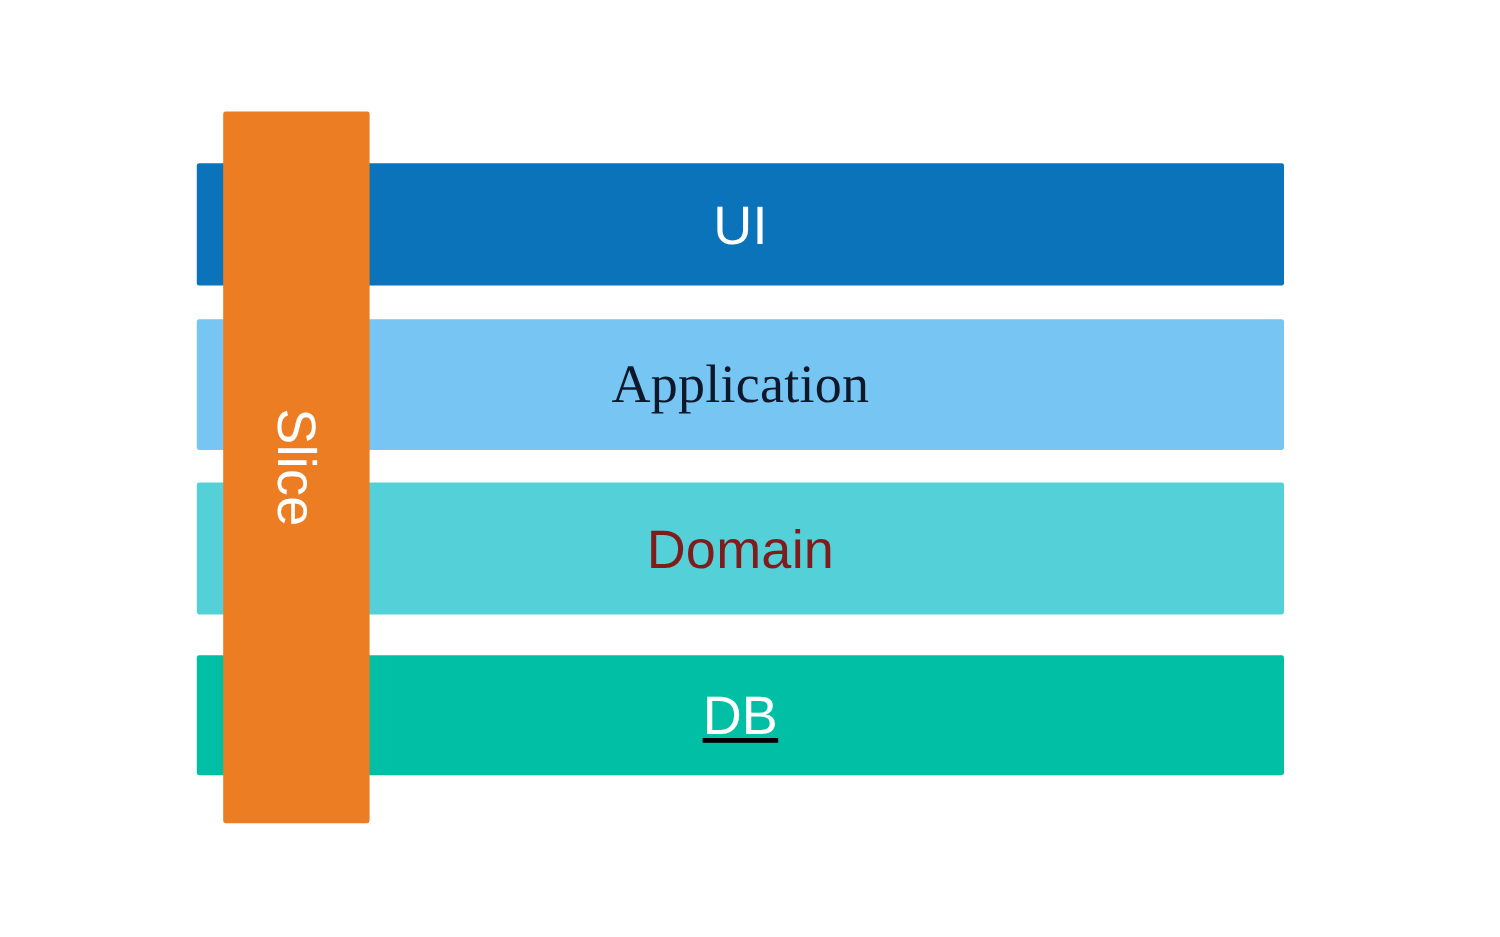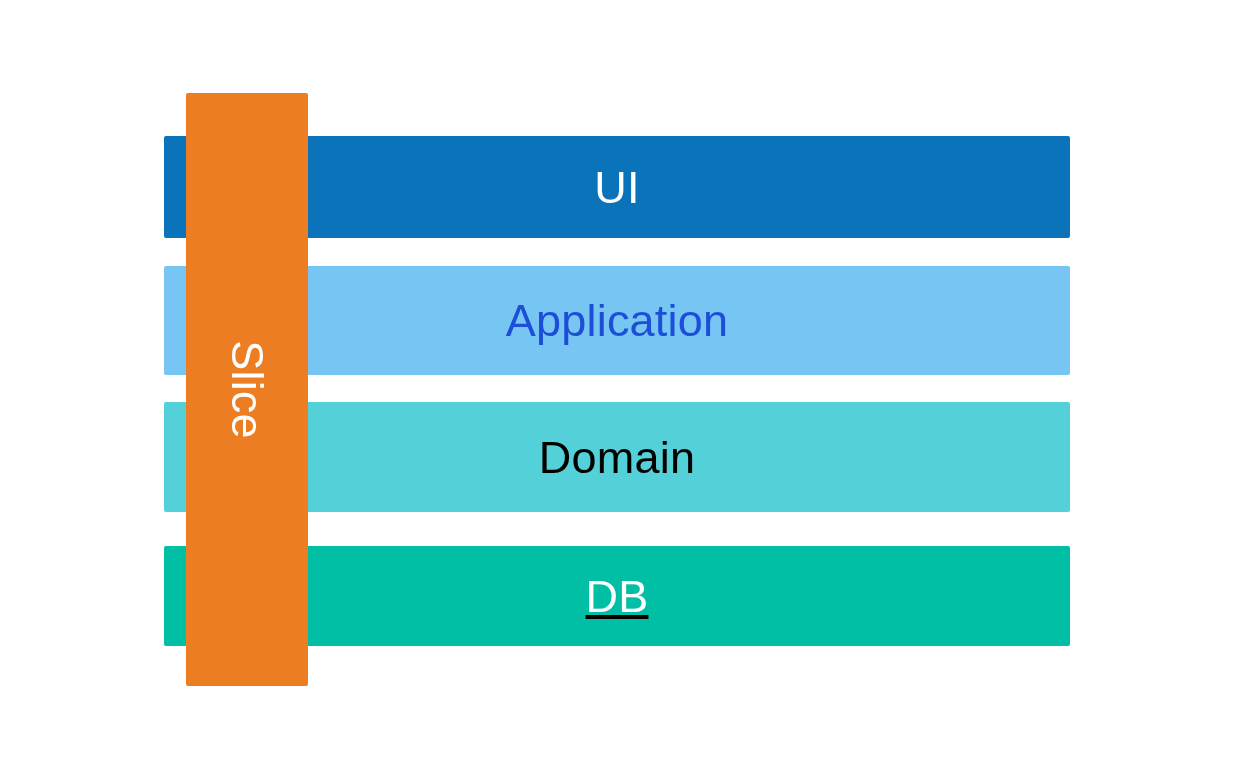--- a/index.html
+++ b/index.html
@@ -74,25 +74,25 @@
 </head>
 <body style="background-color: rgb(255, 255, 255);">
 
 <div id="canvas" style="background-color: rgb(255, 255, 255);">
 
   <div class="layer-bar layer-ui" style="background-color: rgb(11, 115, 186);">
     <span class="layer-label" style="color: rgb(255, 255, 255);">UI</span>
   </div>
 
   <div class="layer-bar layer-application" style="background-color: rgb(118, 197, 242);">
-    <span class="layer-label" style="color: #1d4ed8;">Application</span>
+    <span class="layer-label" style="color: #0f172a; font-family: Liberation Serif, serif;">Application</span>
   </div>
 
   <div class="layer-bar layer-domain" style="background-color: rgb(84, 209, 216);">
-    <span class="layer-label" style="color: #000000;">Domain</span>
+    <span class="layer-label" style="color: #7f1d1d;">Domain</span>
   </div>
 
   <div class="layer-bar layer-db" style="background-color: rgb(0, 191, 165); text-decoration: underline;">
     <span class="layer-label" style="color: rgb(255, 255, 255);">DB</span>
   </div>
 
   <div class="slice-band" style="background-color: rgb(237, 125, 34);">
     <span class="slice-label" style="color: rgb(255, 255, 255);">Slice</span>
   </div>
 

